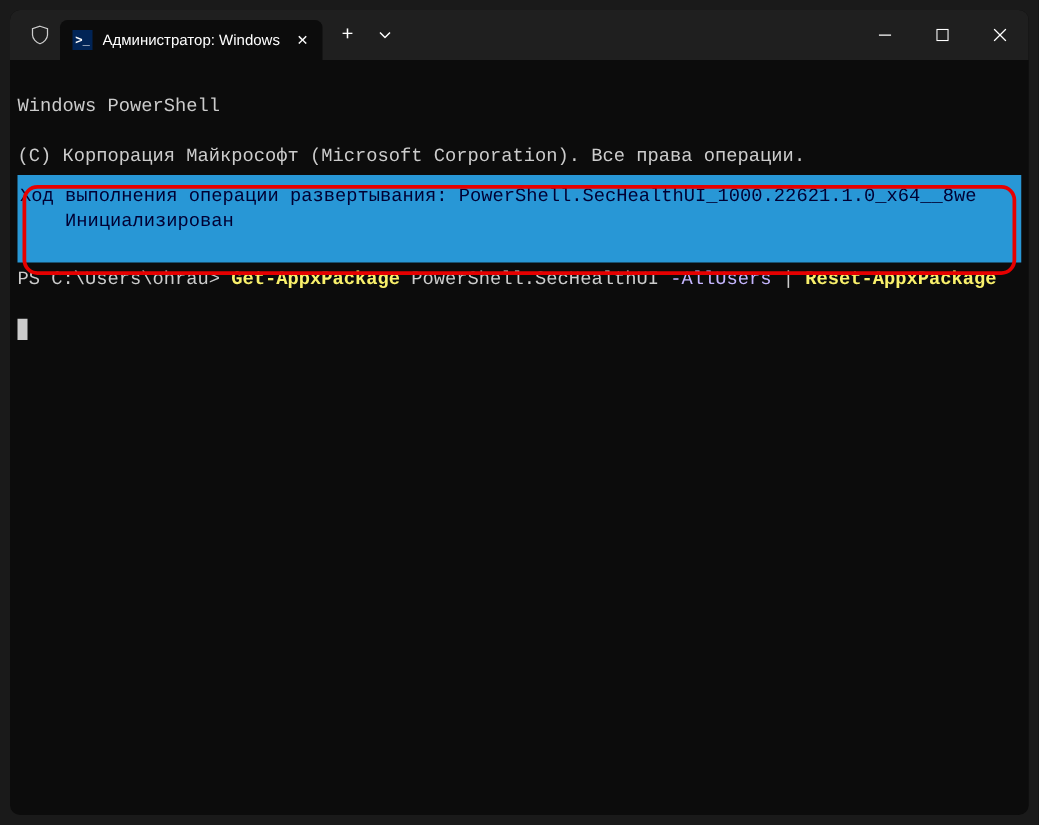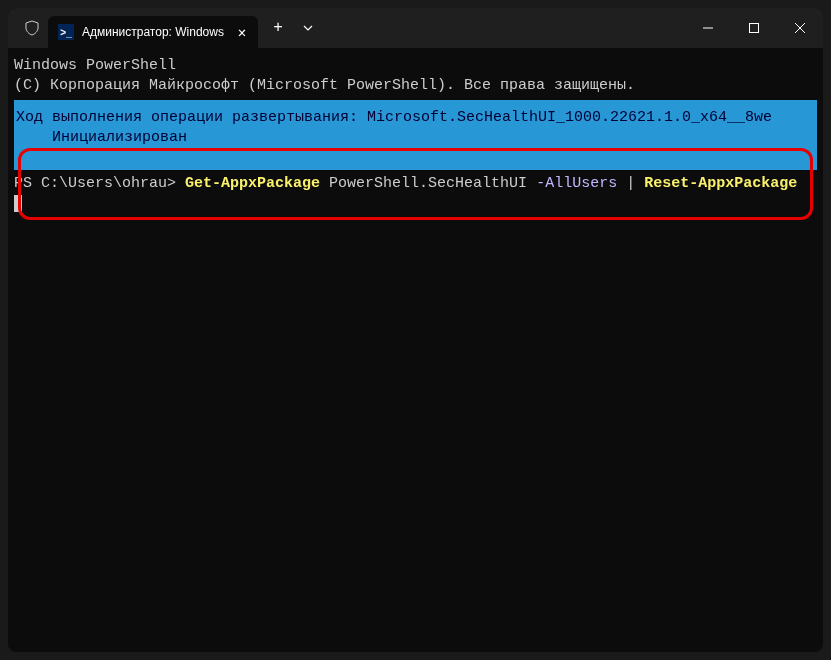--- a/index.html
+++ b/index.html
@@ -125,20 +125,21 @@
       flex: 1;
       padding: 8px 6px;
       font-size: 15px;
       line-height: 20px;
       color: #cccccc;
       overflow: hidden;
       position: relative;
     }
     .line {
       white-space: pre;
+      margin-top: 20px;
     }
     .highlight-box {
       position: absolute;
       top: 100px;
       left: 10px;
       right: 10px;
       height: 72px;
       border: 3px solid #e60000;
       border-radius: 12px;
       pointer-events: none;
@@ -205,20 +206,20 @@
         <svg width="10" height="10" viewBox="0 0 10 10">
           <line x1="0" y1="0" x2="10" y2="10" stroke="#ffffff" stroke-width="1"></line>
           <line x1="10" y1="0" x2="0" y2="10" stroke="#ffffff" stroke-width="1"></line>
         </svg>
       </div>
     </div>
   </div>
 
   <div class="terminal-body">
     <div class="line">Windows PowerShell</div>
-    <div class="line">(C) Корпорация Майкрософт (Microsoft PowerShell). Все права защищены.</div>
-    <div class="progress-block"><span>Ход выполнения операции развертывания: Microsoft.SecHealthUI_1000.22621.1.0_x64__8we</span>
+    <div class="line">(C) Корпорация Майкрософт (Microsoft Corporation). Все права операции.</div>
+    <div class="progress-block"><span>Ход выполнения операции развертывания: PowerShell.SecHealthUI_1000.22621.1.0_x64__8we</span>
 <span>    Инициализирован</span></div>
     <div class="prompt-line"><span class="ps-white">PS C:\Users\ohrau&gt; </span><span class="ps-yellow">Get-AppxPackage</span><span> </span><span class="ps-white">PowerShell.SecHealthUI</span><span> </span><span class="ps-gray">-AllUsers</span><span> </span><span class="ps-white">|</span><span> </span><span class="ps-yellow">Reset-AppxPackage</span></div>
     <div class="line"><span class="cursor-block"></span></div>
     <div class="highlight-box"></div>
   </div>
 </div>
 
 </body></html>

